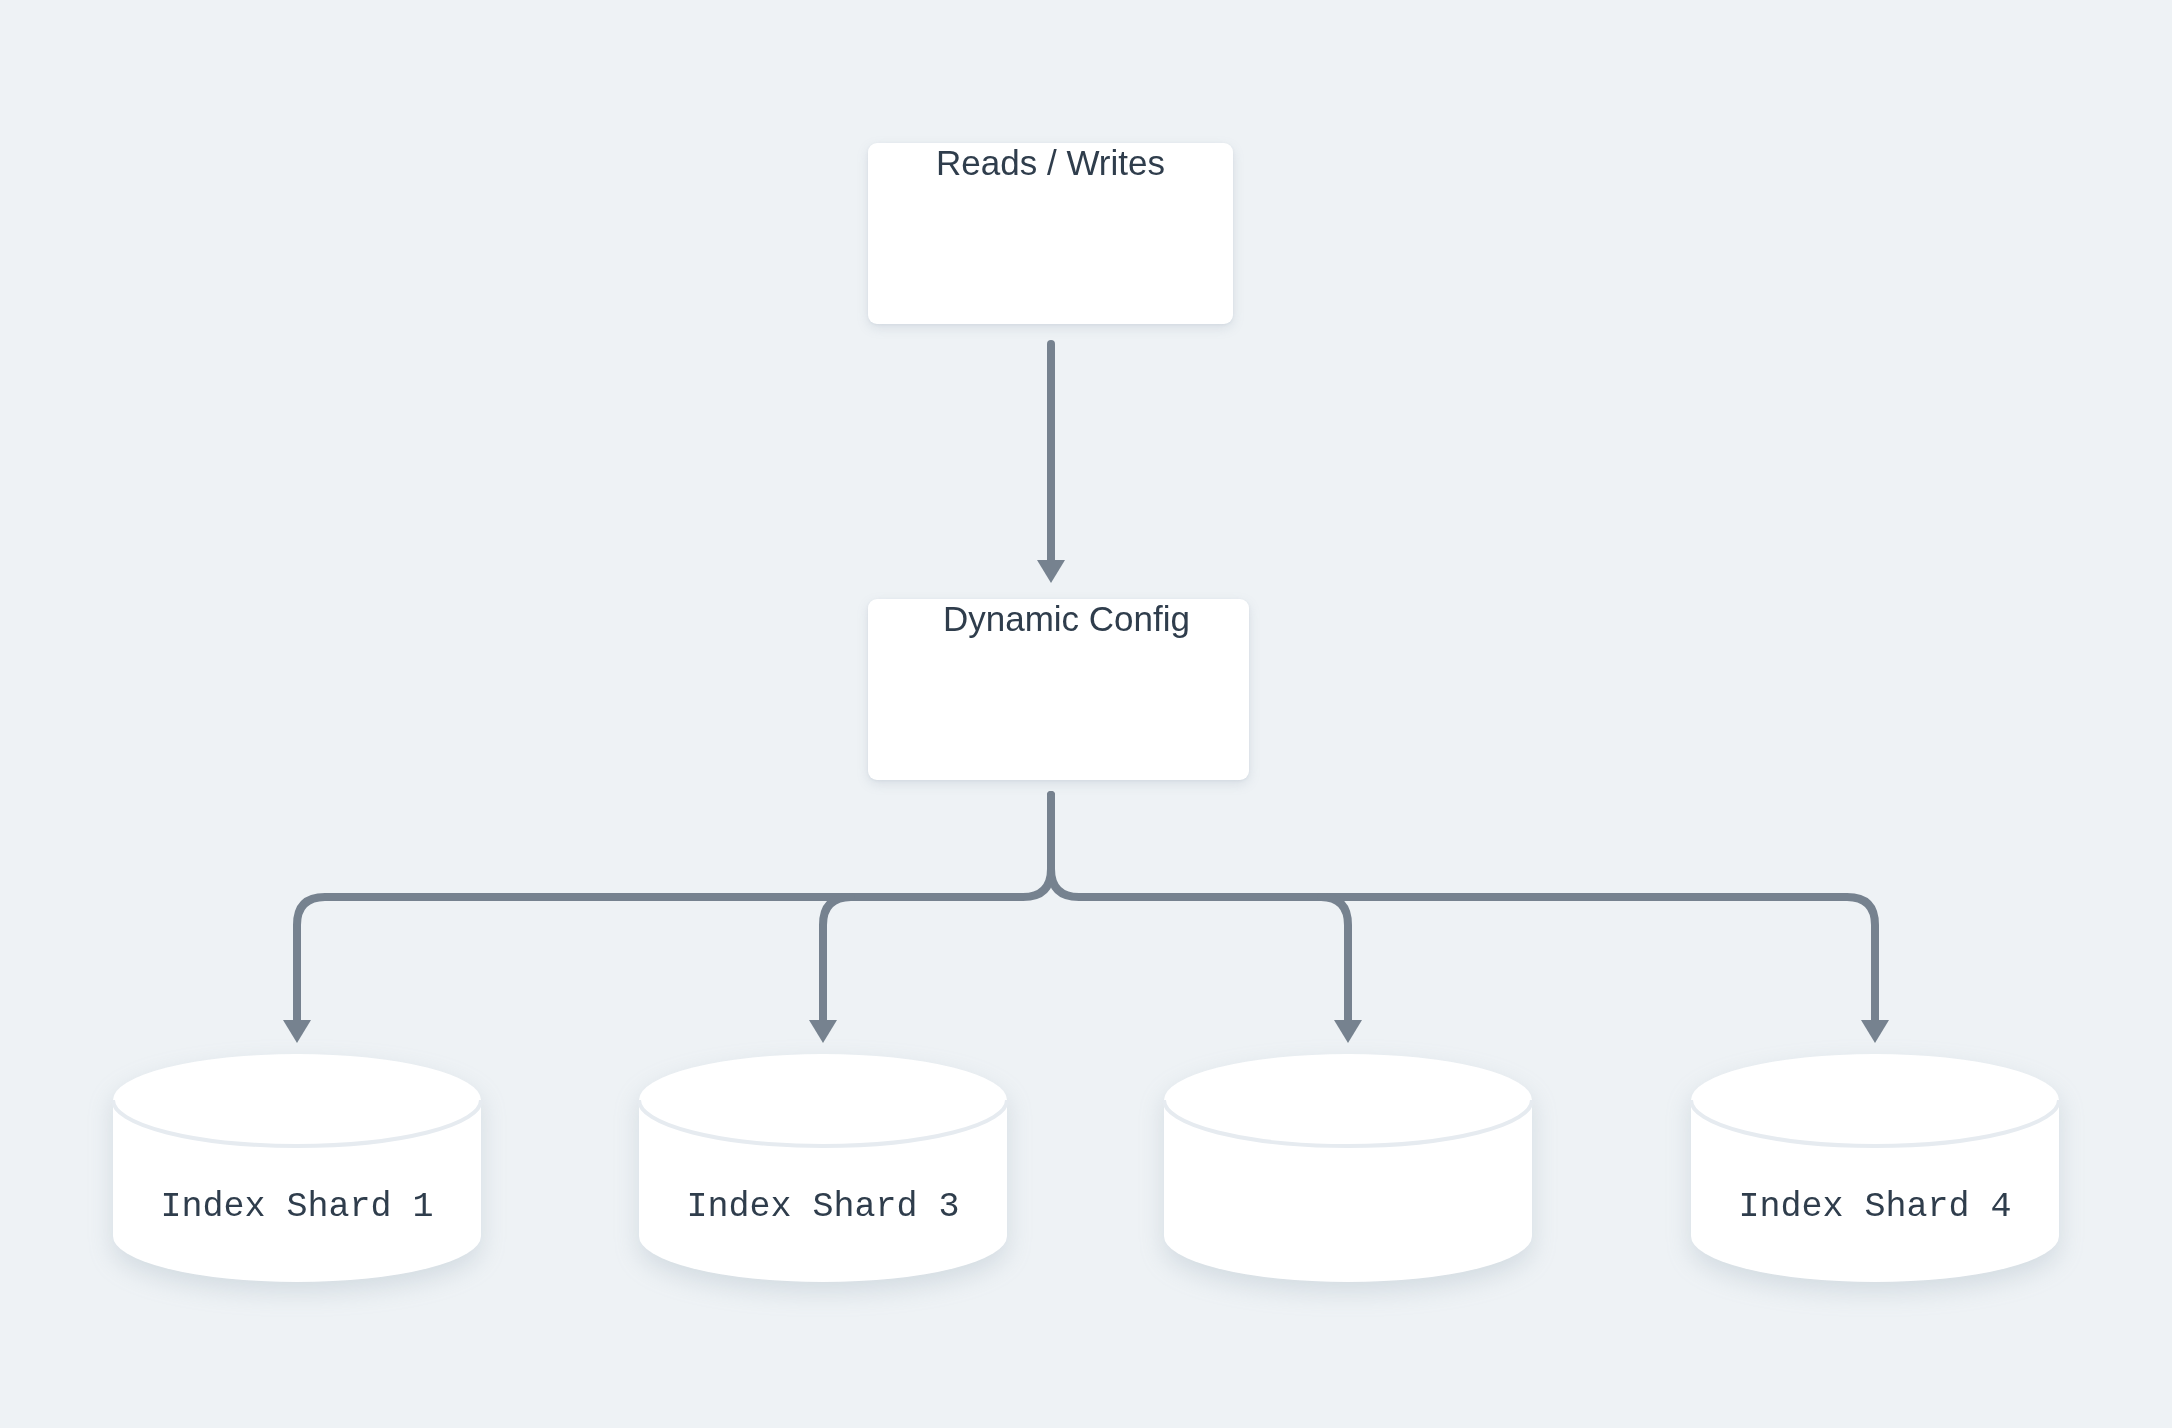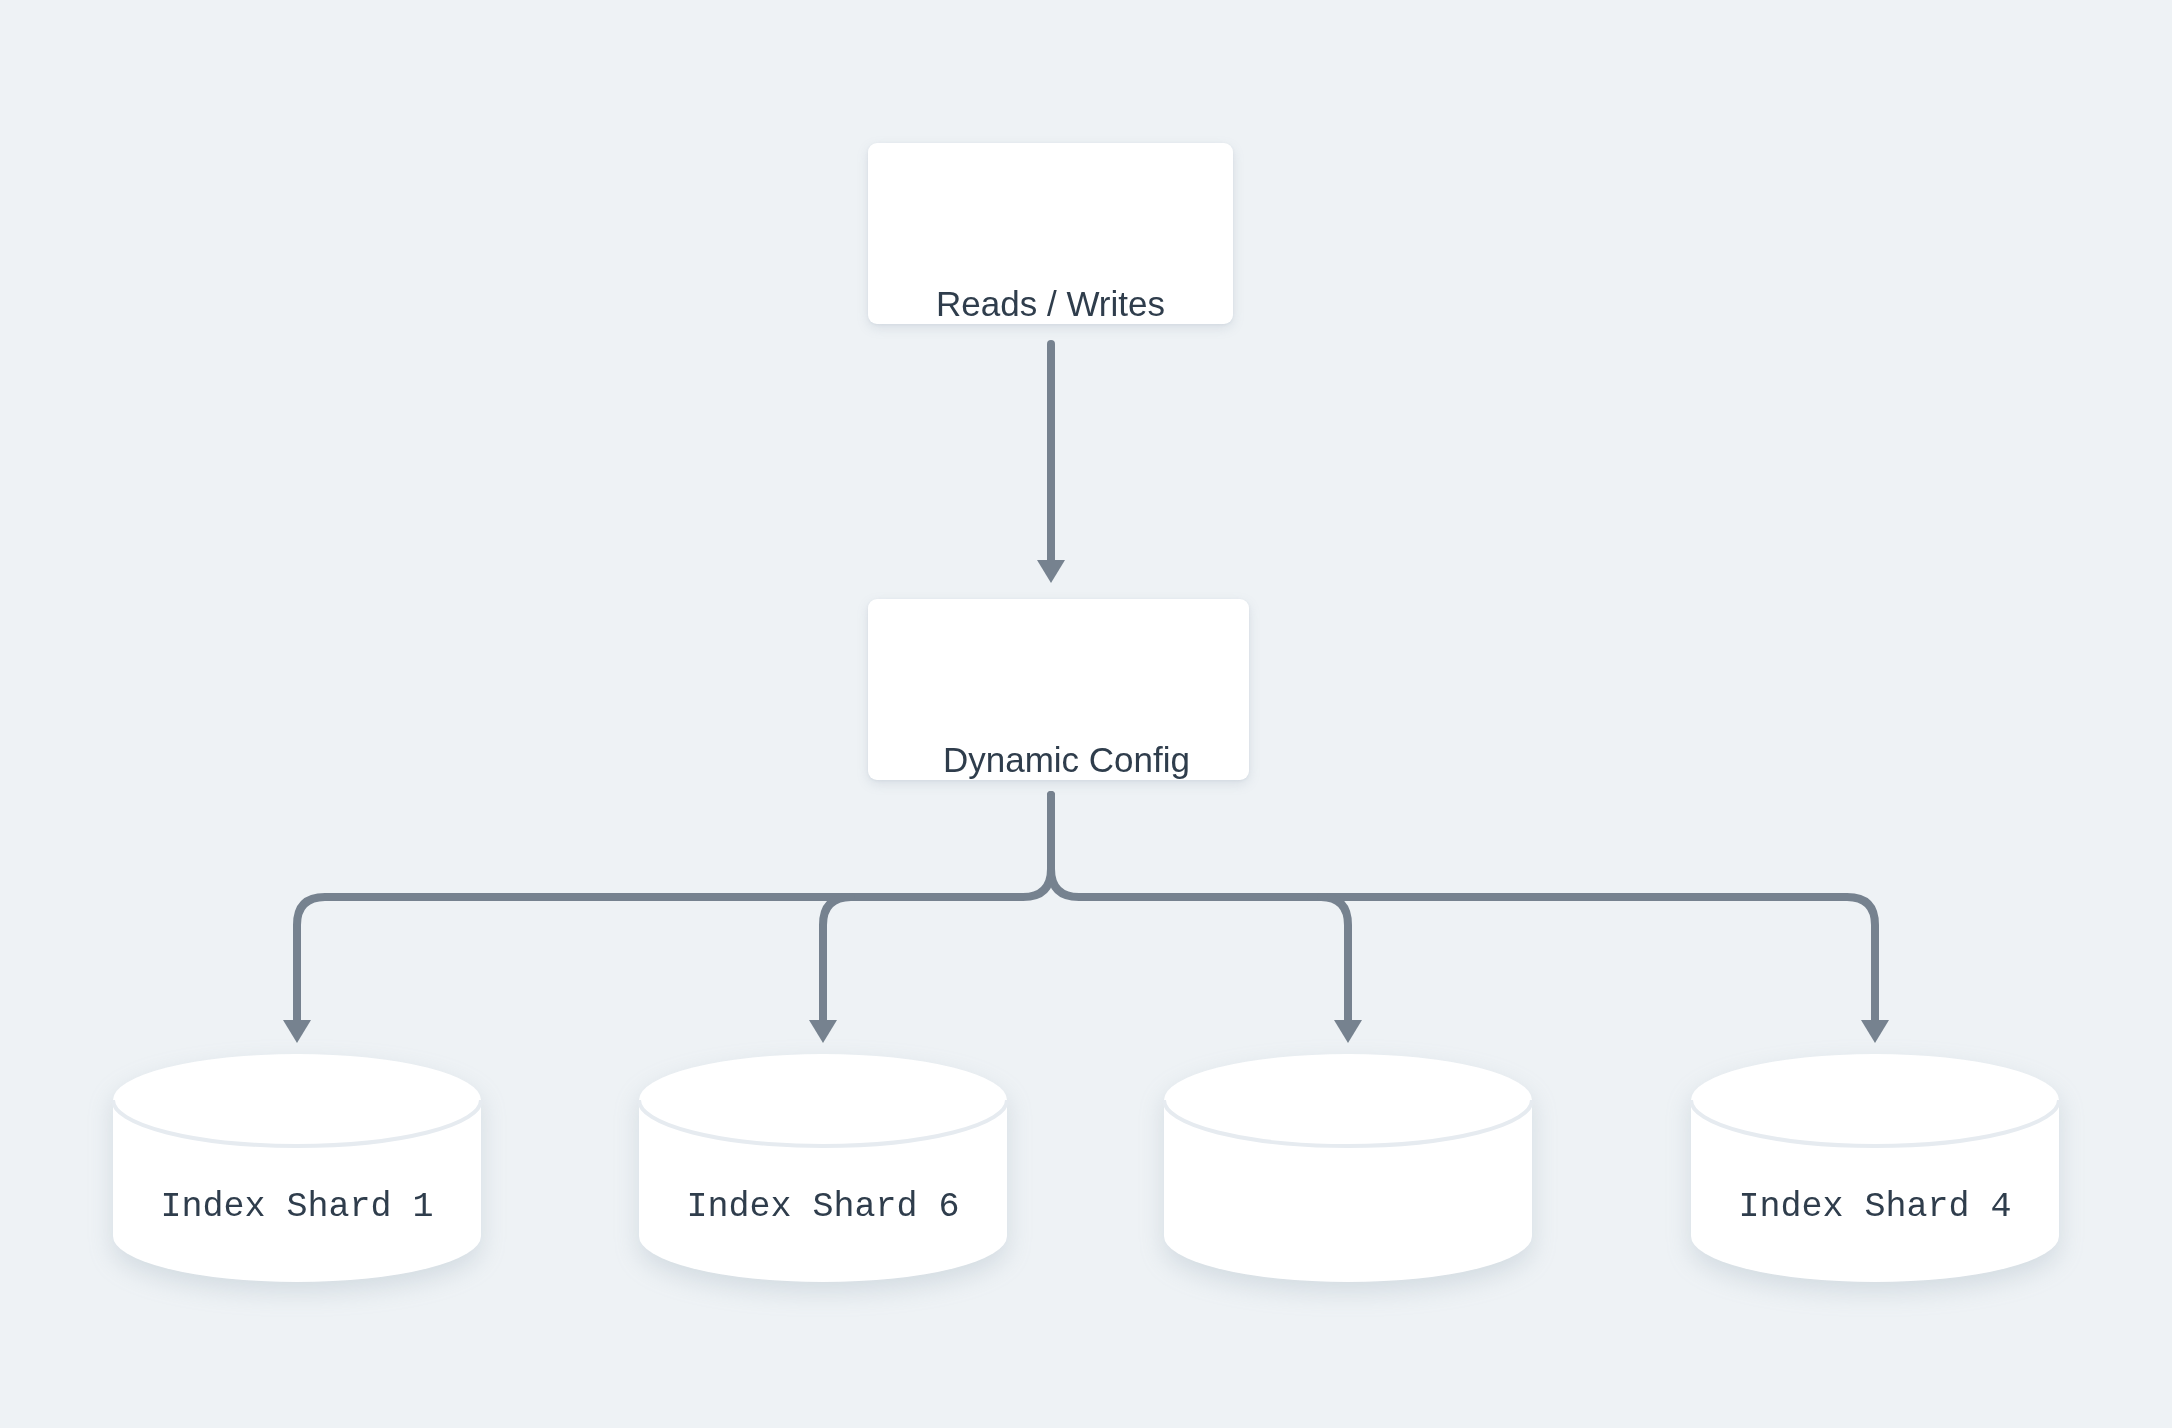--- a/index.html
+++ b/index.html
@@ -38,21 +38,21 @@
     stroke:none;
   }
   .node-box{
     position:absolute;
     width:365px;
     height:181px;
     background:var(--node-fill);
     border-radius:9px;
     box-shadow:0 4px 12px rgba(120,140,160,0.18), 0 1px 3px rgba(120,140,160,0.10);
     display:flex;
-    align-items:flex-end;
+    align-items:flex-start;
     justify-content:center;
   }
   .node-box .label, .cylinder .label{
     color:var(--node-text);
     font-size:35px;
     line-height:40px;
     white-space:nowrap;
   }
   #node-reads-writes{left:868px;top:143px;}
   #node-dynamic-config{left:868px;top:599px;padding-left:16px;}
@@ -118,21 +118,21 @@
       <path class="cyl-arc" d="M2 48 A184 46 0 0 0 370 48"></path>
     </svg>
     <span class="label">Index Shard 1</span>
   </div>
 
   <div class="cylinder" id="cylinder-2">
     <svg width="372" height="232" viewBox="0 0 372 232">
       <path class="cyl-body" d="M2 48 V184 A184 46 0 0 0 370 184 V48 A184 46 0 0 0 2 48 Z"></path>
       <path class="cyl-arc" d="M2 48 A184 46 0 0 0 370 48"></path>
     </svg>
-    <span class="label">Index Shard 6</span>
+    <span class="label">Index Shard 3</span>
   </div>
 
   <div class="cylinder" id="cylinder-3">
     <svg width="372" height="232" viewBox="0 0 372 232">
       <path class="cyl-body" d="M2 48 V184 A184 46 0 0 0 370 184 V48 A184 46 0 0 0 2 48 Z"></path>
       <path class="cyl-arc" d="M2 48 A184 46 0 0 0 370 48"></path>
     </svg>
   </div>
 
   <div class="cylinder" id="cylinder-4">

